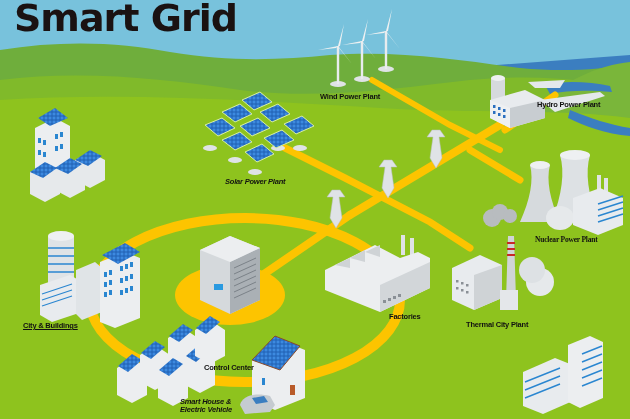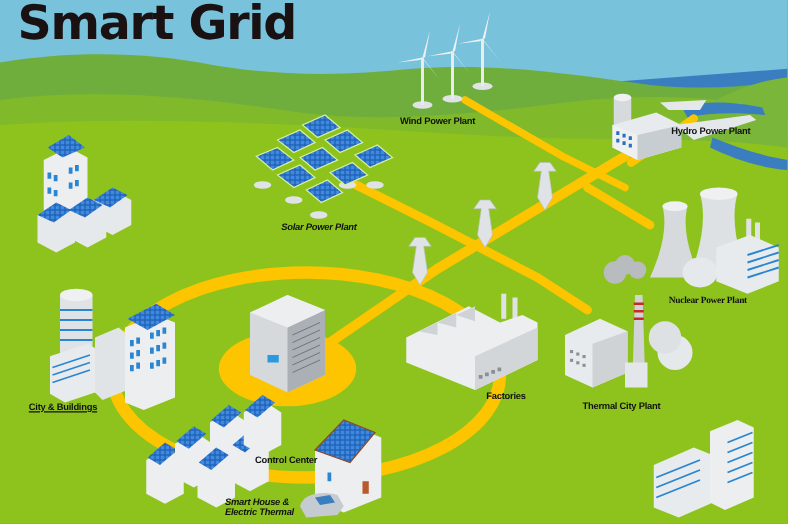--- a/index.html
+++ b/index.html
@@ -285,15 +285,15 @@
 <div class="lbl" style="left:320px;top:93px;">Wind Power Plant</div>
 <div class="lbl" style="left:537px;top:101px;">Hydro Power Plant</div>
 <div class="lbl" style="left:225px;top:178px;font-style:italic;">Solar Power Plant</div>
 <div class="lbl" style="left:535px;top:236px;font-family:Liberation Serif, serif;">Nuclear Power Plant</div>
 <div class="lbl" style="left:466px;top:321px;">Thermal City Plant</div>
 <div class="lbl" style="left:389px;top:313px;">Factories</div>
 <div class="lbl" style="left:204px;top:316px;margin-top:48px;">Control Center</div>
 <div class="lbl" style="left:23px;top:322px;text-decoration:underline;">City &amp; Buildings</div>
 <div class="lbl" style="left:180px;top:398px;font-style:italic;">
   <div>Smart House &amp;</div>
-  <div>Electric Thermal</div>
+  <div>Electric Vehicle</div>
 </div>
 </div>
 
 </body></html>

